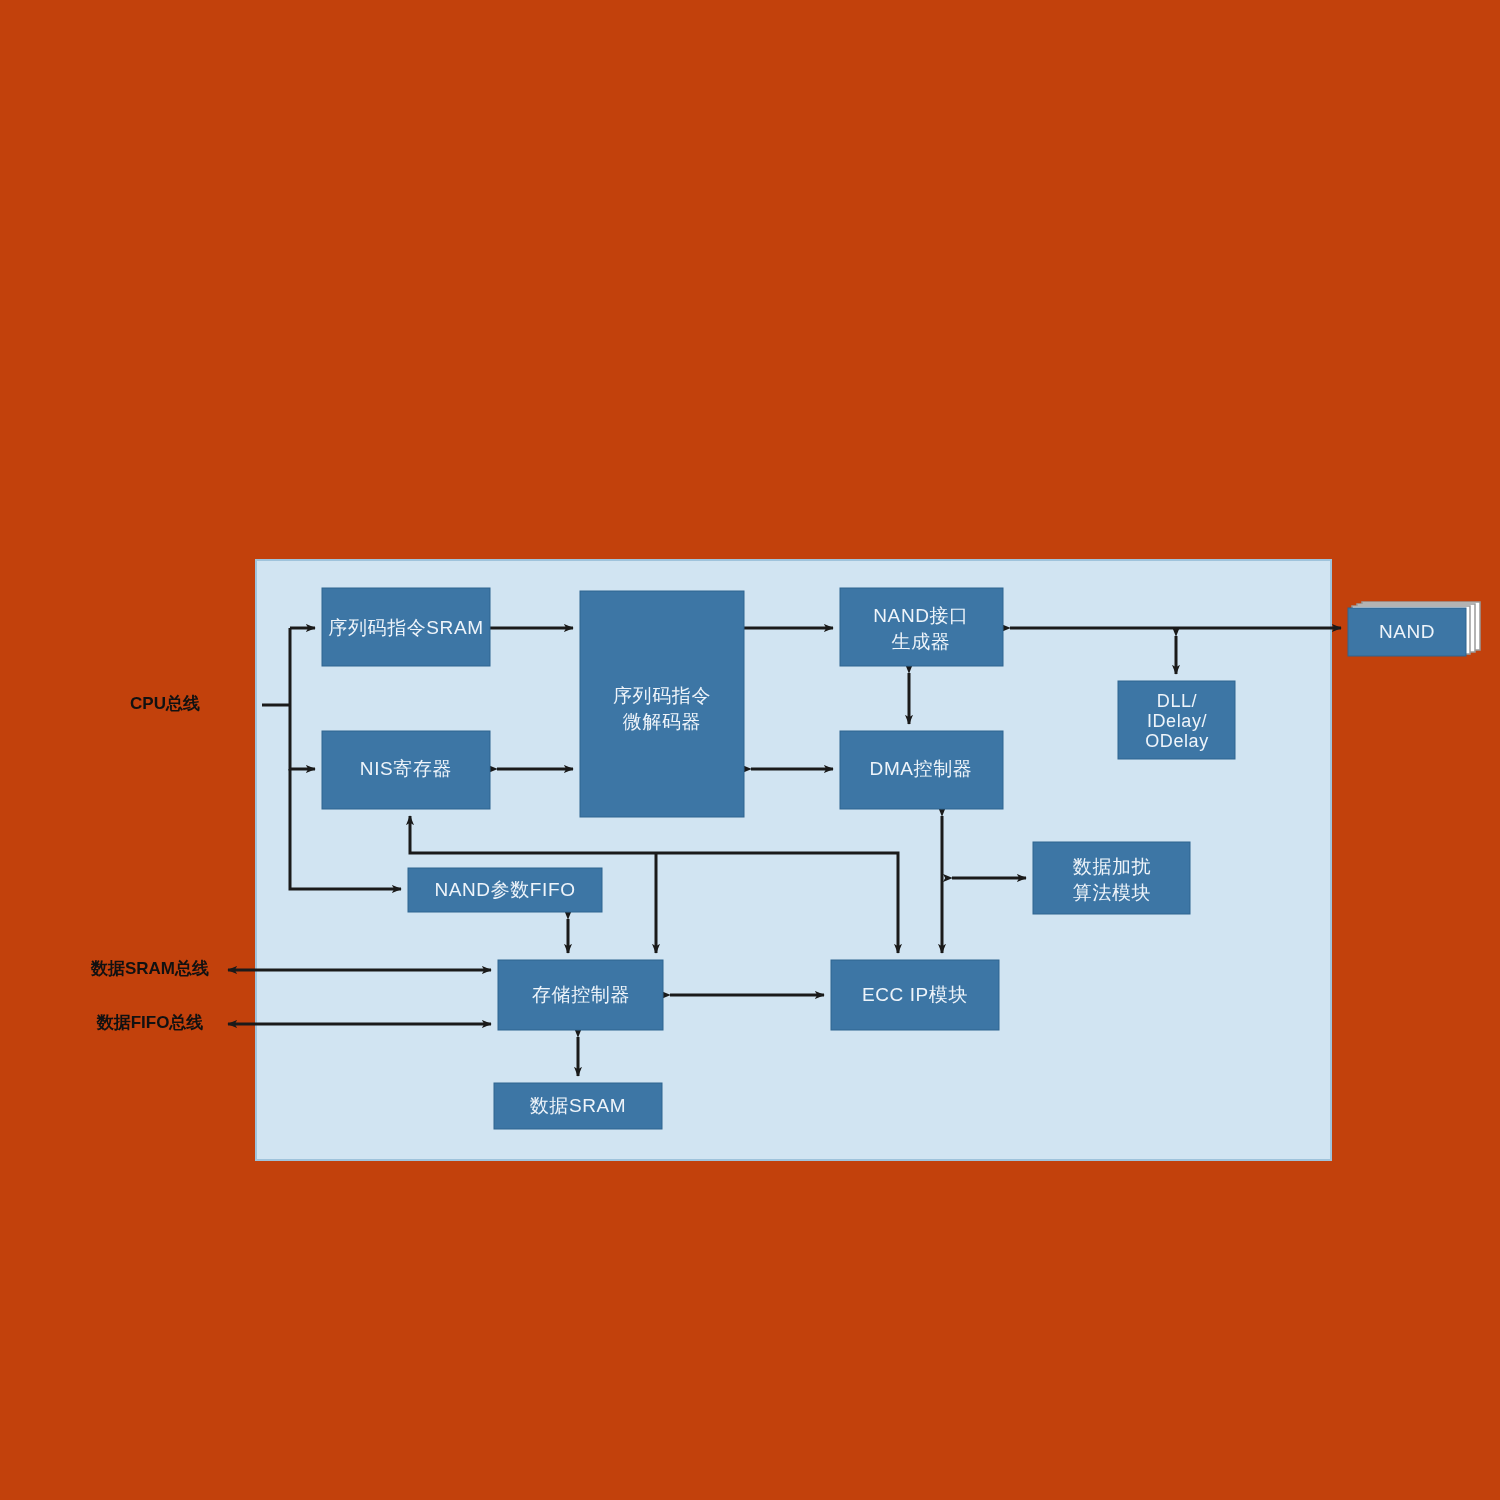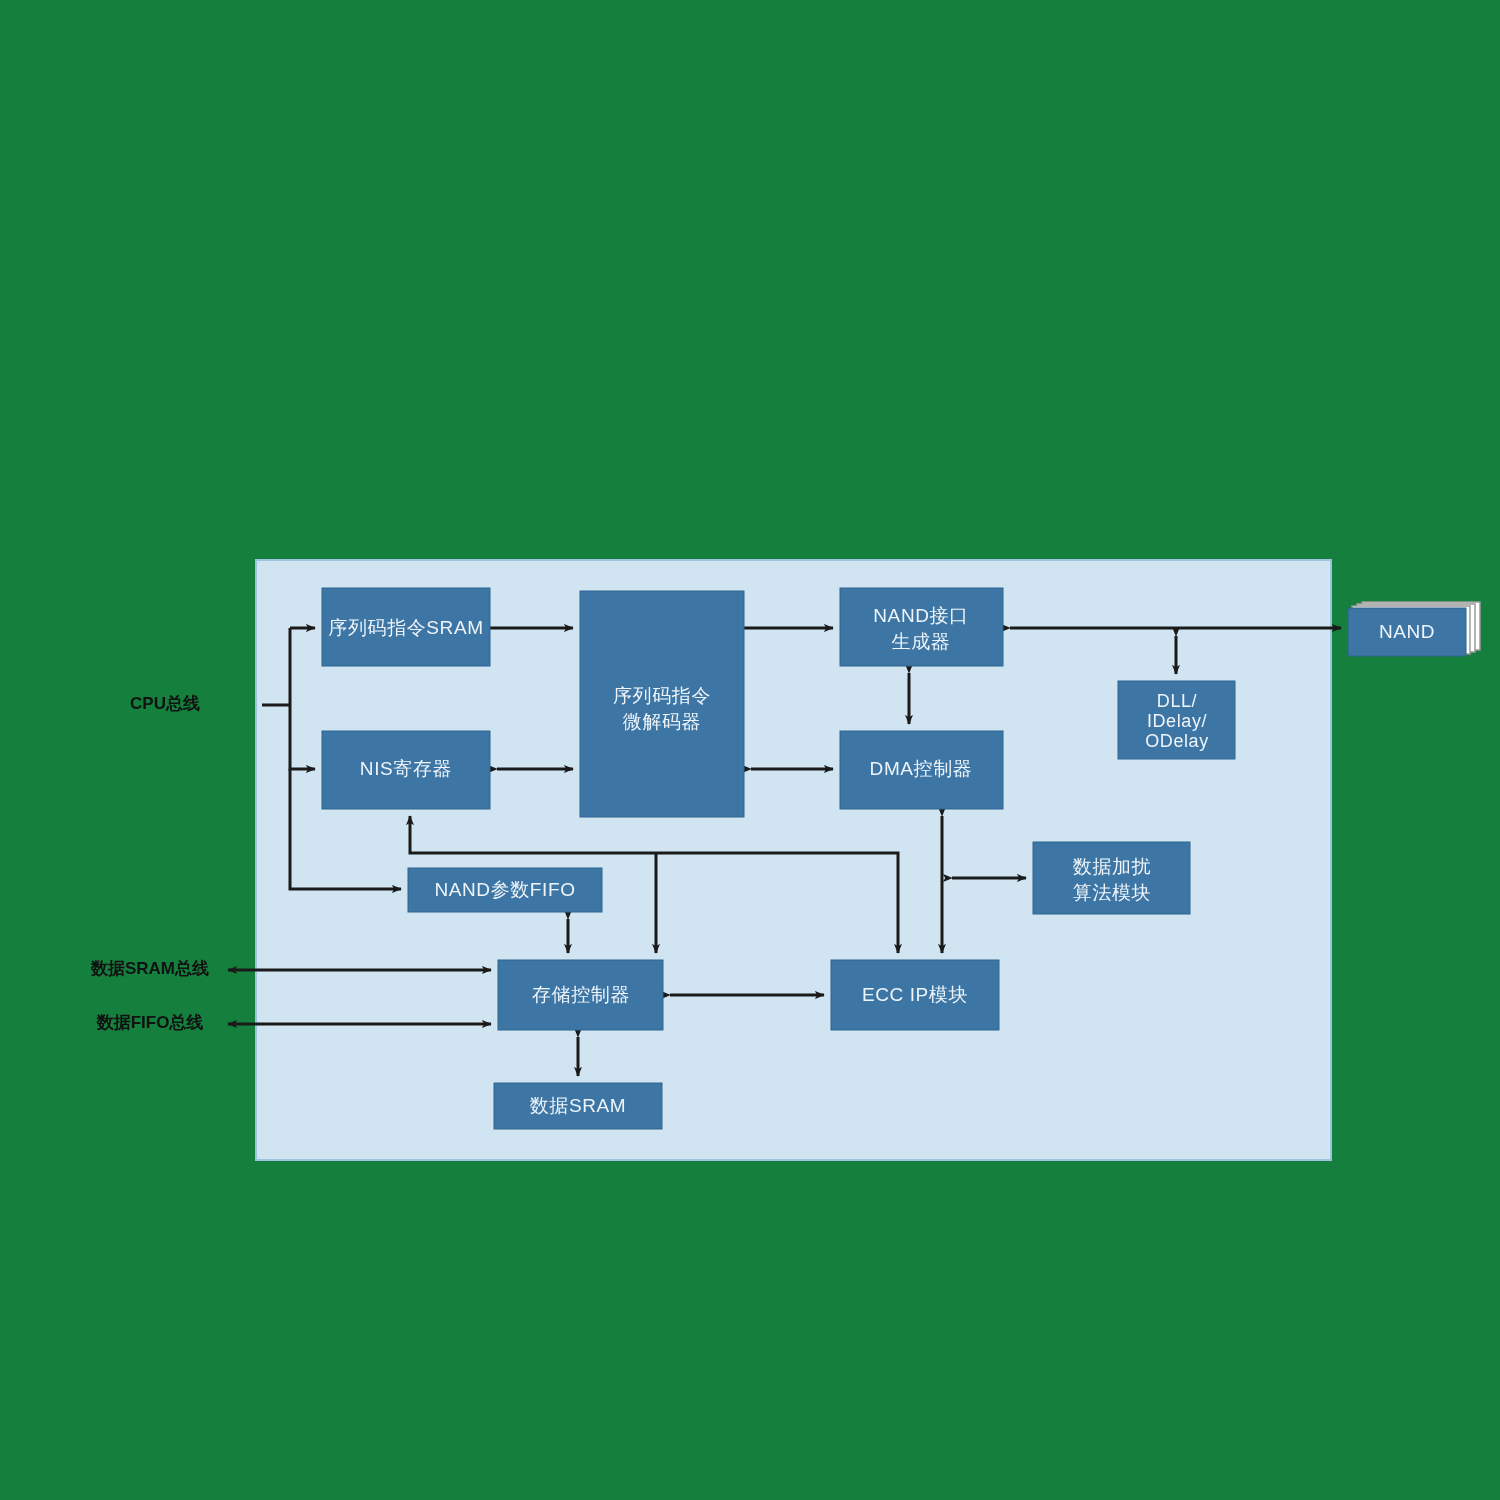--- a/index.html
+++ b/index.html
@@ -7,21 +7,21 @@
     padding: 0;
     background: #000000;
     width: 1500px;
     height: 1500px;
     overflow: hidden;
   }
   #stage {
     position: relative;
     width: 1500px;
     height: 1500px;
-    background: #15803d;
+    background: #c2410c;
     font-family: "Liberation Sans", "DejaVu Sans", sans-serif;
   }
   #svgroot {
     position: absolute;
     left: 0;
     top: 0;
     width: 1500px;
     height: 1500px;
   }
   .blk-label {

